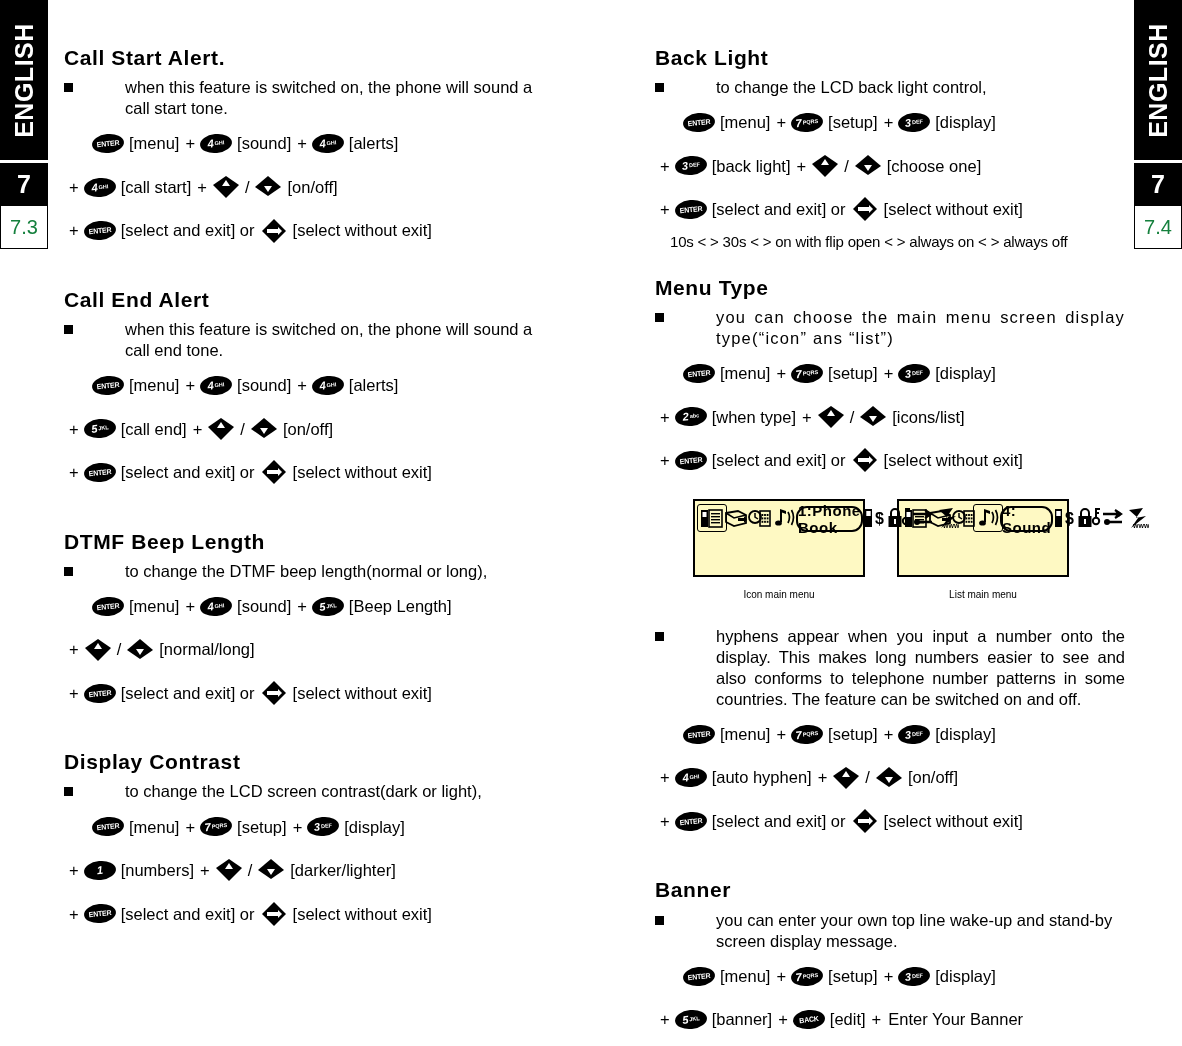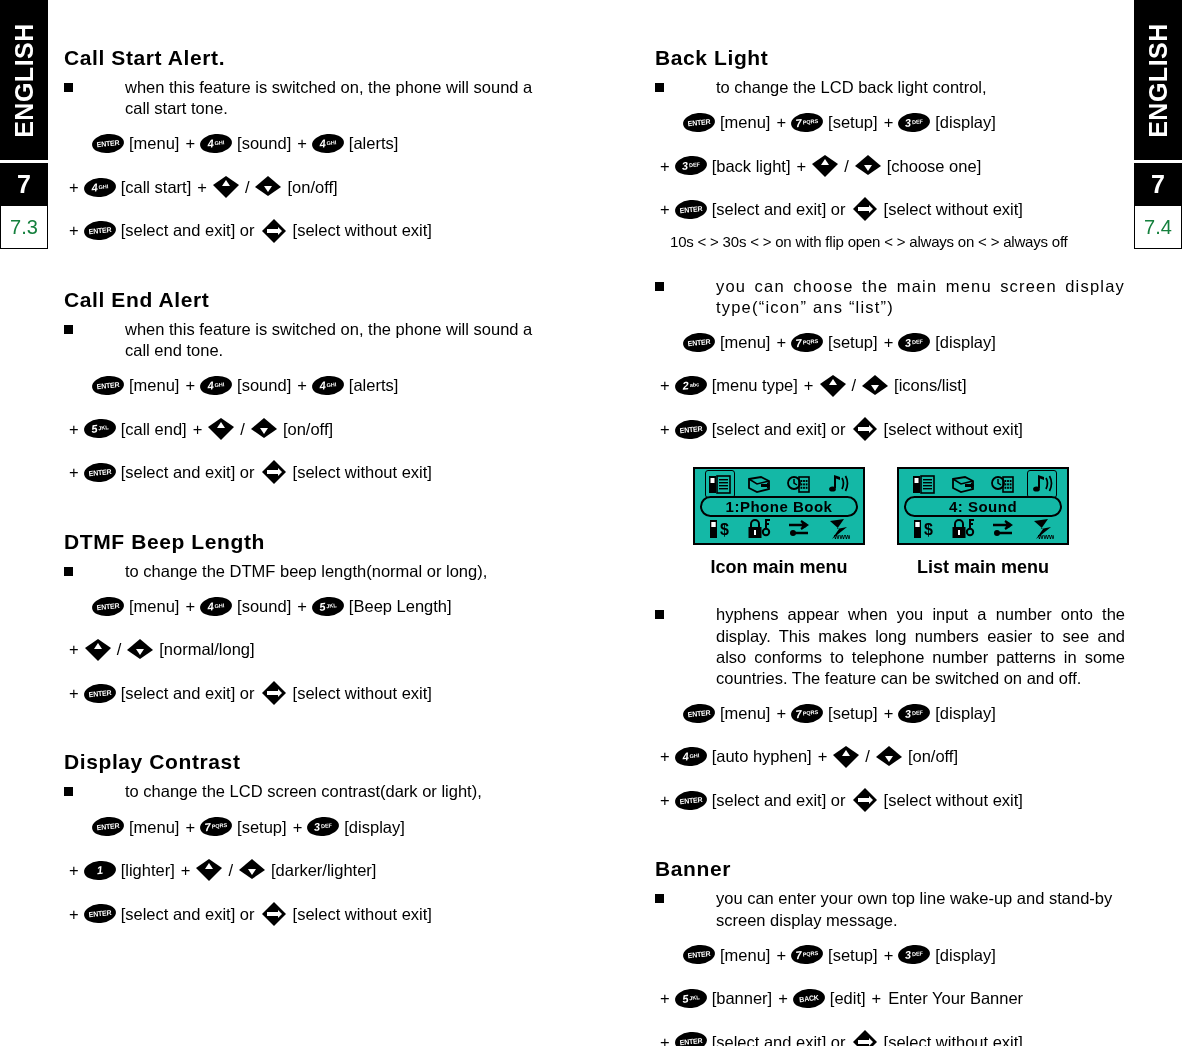--- a/index.html
+++ b/index.html
@@ -177,25 +177,25 @@
     display: flex;
     gap: 32px;
     margin-top: 18px;
     margin-left: 38px;
   }
   .lcd-wrap { width: 172px; }
   .lcd {
     width: 172px;
     height: 78px;
     border: 2px solid #000;
-    background: #14b8a6;
+    background: #fef9c3;
     box-sizing: border-box;
     padding: 4px 5px 3px 5px;
     display: flex;
-    flex-direction: column;
+    flex-direction: row;
     justify-content: space-between;
   }
   .lcd-icons {
     display: flex;
     justify-content: space-around;
     align-items: center;
     height: 26px;
   }
   .lcd-icons svg { display: block; }
   .lcd-icon-cell { position: relative; }
@@ -213,23 +213,22 @@
     display: flex;
     align-items: center;
     justify-content: center;
     font-weight: bold;
     font-size: 15px;
     letter-spacing: 0.5px;
     margin: 1px 0;
   }
   .lcd-caption {
     text-align: center;
-    font-size: 18px;
+    font-size: 10px;
     margin-top: 12px;
-    font-weight: bold;
   }
 
   .bl-note {
     font-size: 15px;
     margin-top: 3px;
     margin-left: 15px;
     white-space: nowrap;
     letter-spacing: -0.2px;
   }
   .gap-md { height: 26px; }
@@ -467,21 +466,21 @@
             <span class="knum">3</span>
             <span class="ksub">DEF</span>
           </span>
           <span class="lbl">[display]</span>
         </div>
         <div class="step-line indent-0">
           <span class="sep">+</span>
           <span class="key key-oval">
             <span class="knum">1</span>
           </span>
-          <span class="lbl">[lighter]</span>
+          <span class="lbl">[numbers]</span>
           <span class="sep">+</span>
           <span class="key key-diamond">
             <svg width="28" height="24" viewBox="0 0 28 24">
               <path fill="#000" d="M14 1 L27 10 L14 23 L1 10 Z"></path>
               <path fill="#fff" d="M14 5 L18 11 L10 11 Z"></path>
             </svg>
           </span>
           <span class="sep">/</span>
           <span class="key key-diamond">
             <svg width="28" height="24" viewBox="0 0 28 24">
@@ -570,20 +569,21 @@
               <path fill="#fff" d="M7 10 L18 10 L18 8 L22 12 L18 16 L18 14 L7 14 Z"></path>
             </svg>
           </span>
           <span class="lbl">[select without exit]</span>
         </div>
       </div>
       <div class="bl-note">10s &lt; &gt; 30s &lt; &gt; on with flip open &lt; &gt; always on &lt; &gt; always off</div>
     </div>
     <div class="gap-md"></div>
     <div class="section">
+      <h2 class="sec-title">Menu Type</h2>
       <div class="bullet-row">
         <div class="bullet-sq"></div>
         <div class="bullet-text justified spaced">you can choose the main menu screen display type(“icon” ans “list”)</div>
       </div>
       <div class="steps">
         <div class="step-line indent-1">
           <span class="key key-oval">
             <span class="ktxt">ENTER</span>
           </span>
           <span class="lbl">[menu]</span>
@@ -599,21 +599,21 @@
             <span class="ksub">DEF</span>
           </span>
           <span class="lbl">[display]</span>
         </div>
         <div class="step-line indent-0">
           <span class="sep">+</span>
           <span class="key key-oval">
             <span class="knum">2</span>
             <span class="ksub">abc</span>
           </span>
-          <span class="lbl">[menu type]</span>
+          <span class="lbl">[when type]</span>
           <span class="sep">+</span>
           <span class="key key-diamond">
             <svg width="28" height="24" viewBox="0 0 28 24">
               <path fill="#000" d="M14 1 L27 10 L14 23 L1 10 Z"></path>
               <path fill="#fff" d="M14 5 L18 11 L10 11 Z"></path>
             </svg>
           </span>
           <span class="sep">/</span>
           <span class="key key-diamond">
             <svg width="28" height="24" viewBox="0 0 28 24">

